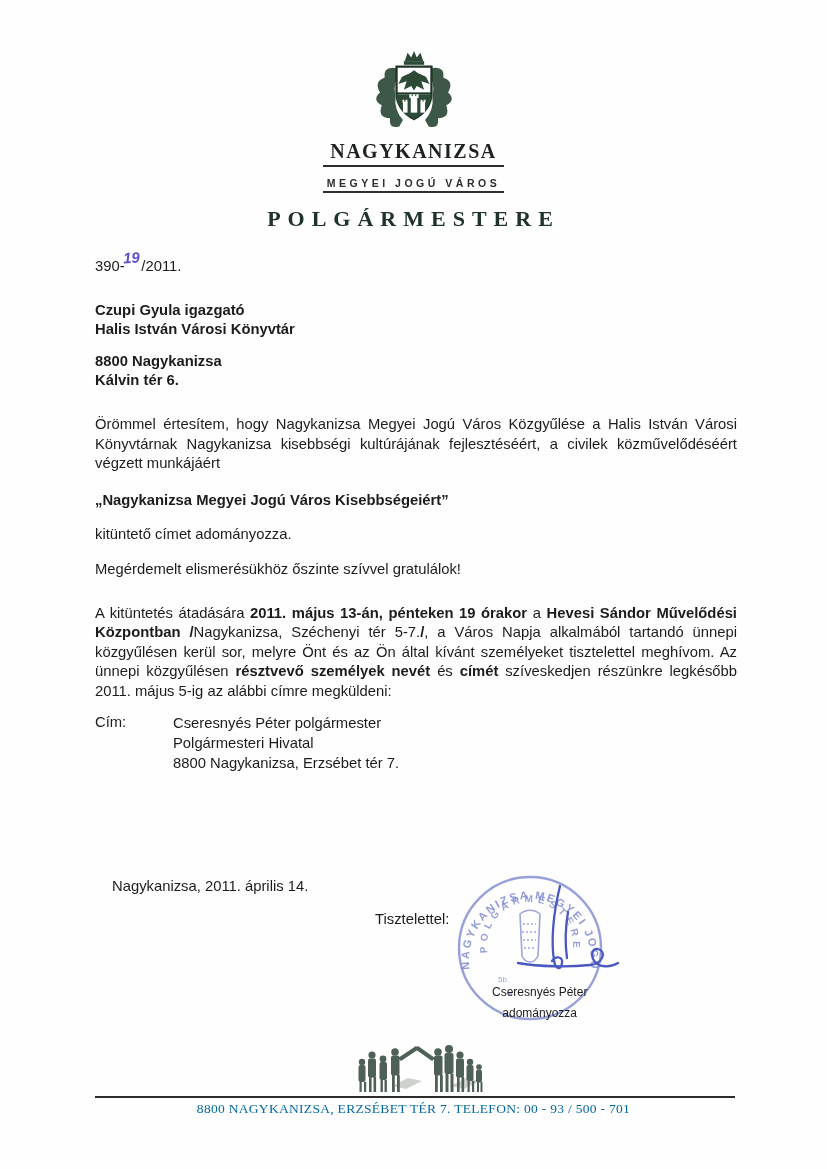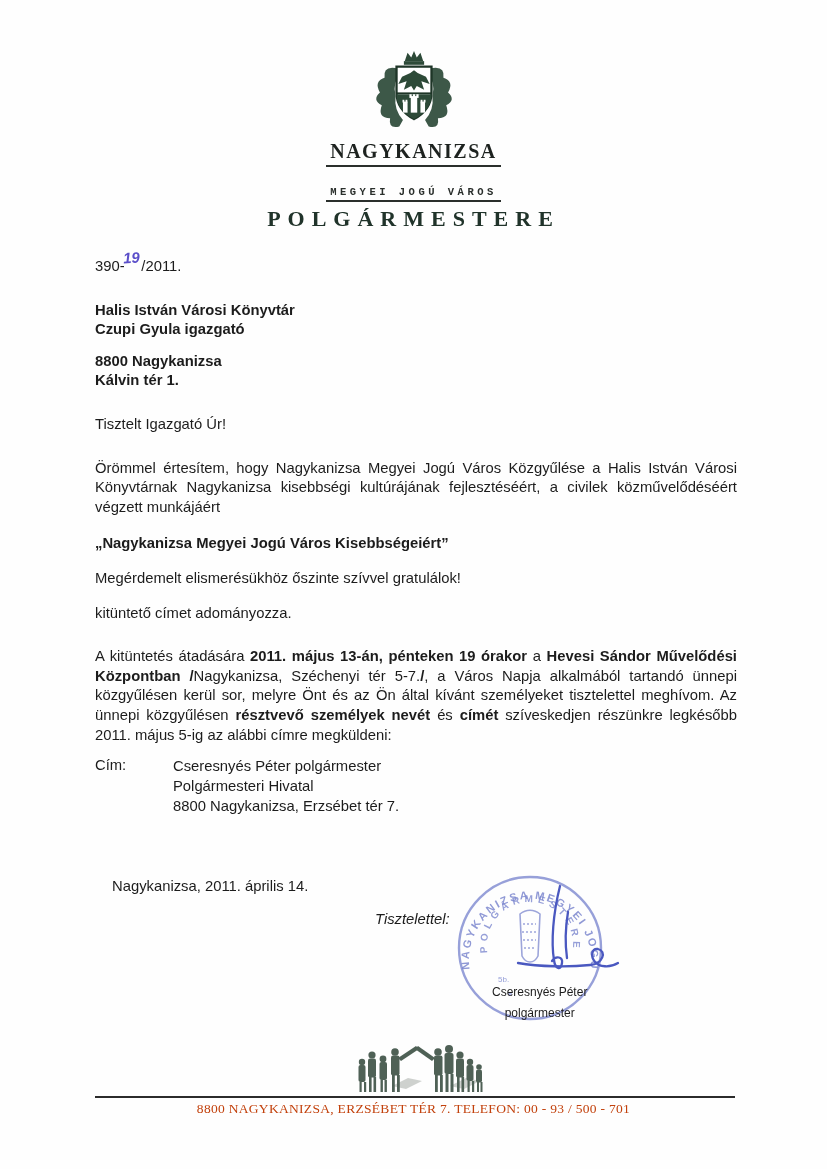--- a/index.html
+++ b/index.html
@@ -7,49 +7,49 @@
     position:relative;width:827px;height:1169px;margin:0 auto;
     background:#fefefe;overflow:hidden;
     font-family:"Liberation Sans",sans-serif;color:#1c1c1c;
   }
   
   .crest-wrap{position:absolute;top:48px;left:0;width:100%;text-align:center;}
   .brand{position:absolute;top:140px;left:0;width:100%;display:flex;flex-direction:column;align-items:center;}
   .brand-inner{display:inline-block;text-align:center;}
   .brand-city{font-family:"Liberation Serif",serif;font-weight:bold;font-size:20px;letter-spacing:1.5px;color:#1d221f;}
   .brand-rule{height:2px;background:#2a2f2c;margin-top:2px;}
-  .brand-sub{font-family:Liberation Mono, monospace;font-weight:bold;font-size:10.5px;letter-spacing:3.5px;color:#2a2f2c;padding:19px 4px 2px;}
+  .brand-sub{font-family:Liberation Sans, sans-serif;font-weight:bold;font-size:10.5px;letter-spacing:3.5px;color:#2a2f2c;padding:10px 4px 2px;}
   .brand-rule2{height:1.5px;background:#2a2f2c;}
   .office-title{position:absolute;top:206px;left:0;width:100%;text-align:center;
     font-family:"Liberation Serif",serif;font-weight:bold;font-size:22px;letter-spacing:7px;color:#20332a;}
   
   .letter{position:absolute;left:95px;top:256px;width:642px;font-size:14.8px;line-height:19.6px;}
   .ref-line{margin:0;}
   .hand-num{display:inline-block;position:relative;top:-8px;left:-2px;color:#5a4ec9;
     font-style:italic;font-weight:bold;font-size:15px;transform:rotate(-4deg);}
   .recipient{margin-top:24px;font-weight:bold;}
   .recipient .gap{height:12px;}
   .salutation{margin-top:24px;}
   .para{margin:0;margin-top:24px;text-align:justify;}
   .award-title{margin-top:17px;text-align:left;font-weight:bold;}
   .short-line{margin-top:15px;}
   .seg-bold{font-weight:bold;}
   .cim-block{margin-top:11px;display:flex;}
   .cim-label{width:78px;flex:none;}
   .cim-lines div{line-height:20px;}
   
   .date-line{position:absolute;left:112px;top:878px;font-size:14.8px;}
-  .regards{position:absolute;left:375px;top:911px;font-size:14.8px;font-style:italic;}
+  .regards{position:absolute;left:375px;top:911px;font-size:14.8px;}
   .stamp-wrap{position:absolute;left:448px;top:874px;width:205px;height:152px;}
   .signer{position:absolute;left:492px;top:982px;text-align:center;font-size:12px;line-height:21px;}
   
   .footer-logo{position:absolute;left:338px;top:1040px;width:160px;height:56px;}
   .footer-rule{position:absolute;left:95px;top:1096px;width:640px;height:2px;background:#2b2b2b;}
   .footer-text{position:absolute;left:0;top:1101px;width:100%;text-align:center;
-    font-family:"Liberation Serif",serif;font-size:13.5px;letter-spacing:.3px;color:#c2410c;}
+    font-family:"Liberation Serif",serif;font-size:13.5px;letter-spacing:.3px;color:#0369a1;}
 </style>
 </head>
 <body>
 
 <div class="page">
 
   <div class="crest-wrap">
     <svg width="92" height="98" viewBox="0 0 100 106">
       <g fill="#2d4a38">
 
@@ -95,36 +95,35 @@
 
   <div class="office-title">POLGÁRMESTERE</div>
 
   <div class="letter">
 
     <p class="ref-line">
       <span>390-</span><span class="hand-num">19</span><span>/2011.</span>
     </p>
 
     <div class="recipient">
+      <div>Czupi Gyula igazgató</div>
       <div>Halis István Városi Könyvtár</div>
-      <div>Czupi Gyula igazgató</div>
       <div class="gap"></div>
       <div>8800 Nagykanizsa</div>
-      <div>Kálvin tér 1.</div>
+      <div>Kálvin tér 6.</div>
     </div>
 
-    <div class="salutation">Tisztelt Igazgató Úr!</div>
 
     <p class="para">Örömmel értesítem, hogy Nagykanizsa Megyei Jogú Város Közgyűlése a Halis István Városi Könyvtárnak Nagykanizsa kisebbségi kultúrájának fejlesztéséért, a civilek közművelődéséért végzett munkájáért</p>
 
     <div class="award-title">„Nagykanizsa Megyei Jogú Város Kisebbségeiért”</div>
 
+    <div class="short-line">kitüntető címet adományozza.</div>
+
     <div class="short-line">Megérdemelt elismerésükhöz őszinte szívvel gratulálok!</div>
-
-    <div class="short-line">kitüntető címet adományozza.</div>
 
     <p class="para"><span>A kitüntetés átadására </span><span class="seg-bold">2011. május 13-án, pénteken 19 órakor</span><span> a </span><span class="seg-bold">Hevesi Sándor Művelődési Központban /</span><span>Nagykanizsa, Széchenyi tér 5-7.</span><span class="seg-bold">/</span><span>, a Város Napja alkalmából tartandó ünnepi közgyűlésen kerül sor, melyre Önt és az Ön által kívánt személyeket tisztelettel meghívom. Az ünnepi közgyűlésen </span><span class="seg-bold">résztvevő személyek nevét</span><span> és </span><span class="seg-bold">címét</span><span> szíveskedjen részünkre legkésőbb 2011. május 5-ig az alábbi címre megküldeni:</span></p>
 
     <div class="cim-block">
       <div class="cim-label">Cím:</div>
       <div class="cim-lines">
         <div>Cseresnyés Péter polgármester</div>
         <div>Polgármesteri Hivatal</div>
         <div>8800 Nagykanizsa, Erzsébet tér 7.</div>
       </div>
@@ -160,21 +159,21 @@
       <g fill="none" stroke="#4a58c0" stroke-width="2.3" stroke-linecap="round">
         <path d="M112,12 C105,40 103,68 106,86 C107,95 113,97 114,89 C115,83 108,81 104,87"></path>
         <path d="M120,38 C117,56 117,70 119,84"></path>
         <path d="M70,89 C92,93 122,93 142,91 C155,90 159,77 150,75 C144,74 142,82 147,88 C151,93 162,94 170,89"></path>
       </g>
     </svg>
   </div>
 
   <div class="signer">
     <div>Cseresnyés Péter</div>
-    <div>polgármester</div>
+    <div>adományozza</div>
   </div>
 
   <div class="footer-logo">
     <svg width="160" height="56" viewBox="0 0 160 56">
 
       <g fill="#c2c6c2">
         <path d="M54,46 l16,-8 l14,3 l-16,8 z" opacity="0.8"></path>
         <path d="M112,46 l16,-8 l14,3 l-16,8 z" opacity="0.8"></path>
       </g>
       <g fill="#4f6156">

